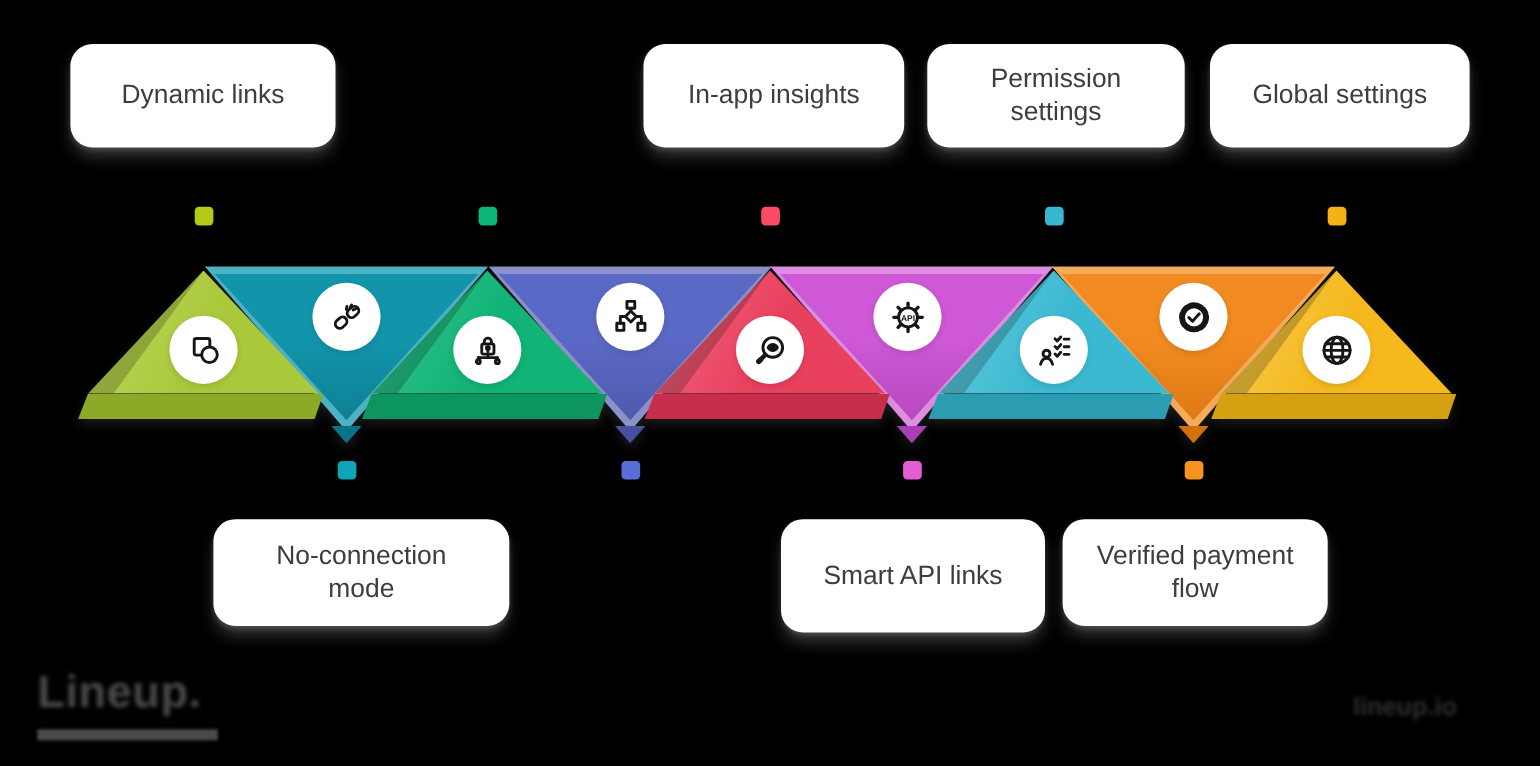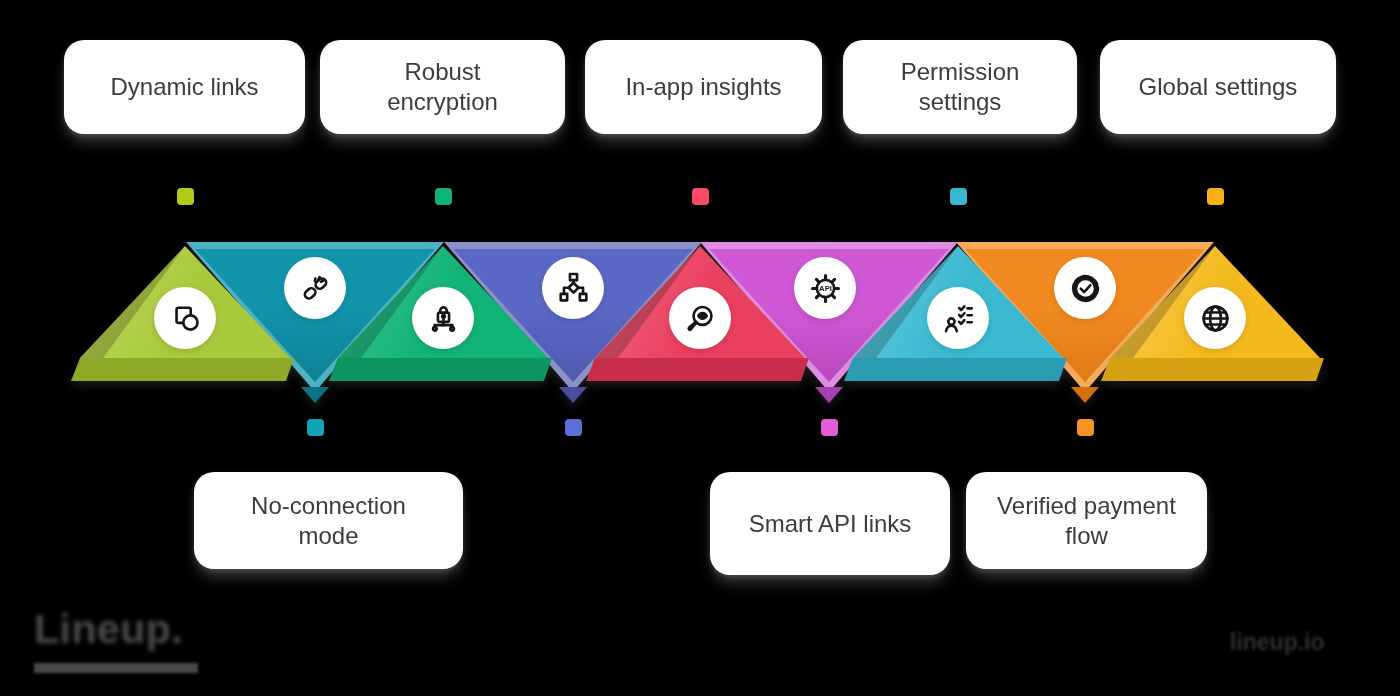--- a/index.html
+++ b/index.html
@@ -77,23 +77,20 @@
     color:#2f2f2f;filter:blur(1.8px);z-index:5;
   }
 </style>
 </head>
 <body>
 
 <div class="stage">
 
   <div class="card" style="left:64px;top:40px;width:241px;height:94px">
     <span class="lbl">Dynamic links</span>
-  </div>
-  <div class="card two-line" style="left:320px;top:40px;width:245px;height:94px">
-    <span class="lbl">Robust encryption</span>
   </div>
   <div class="card" style="left:585px;top:40px;width:237px;height:94px">
     <span class="lbl">In-app insights</span>
   </div>
   <div class="card two-line" style="left:843px;top:40px;width:234px;height:94px">
     <span class="lbl">Permission settings</span>
   </div>
   <div class="card" style="left:1100px;top:40px;width:236px;height:94px">
     <span class="lbl">Global settings</span>
   </div>

